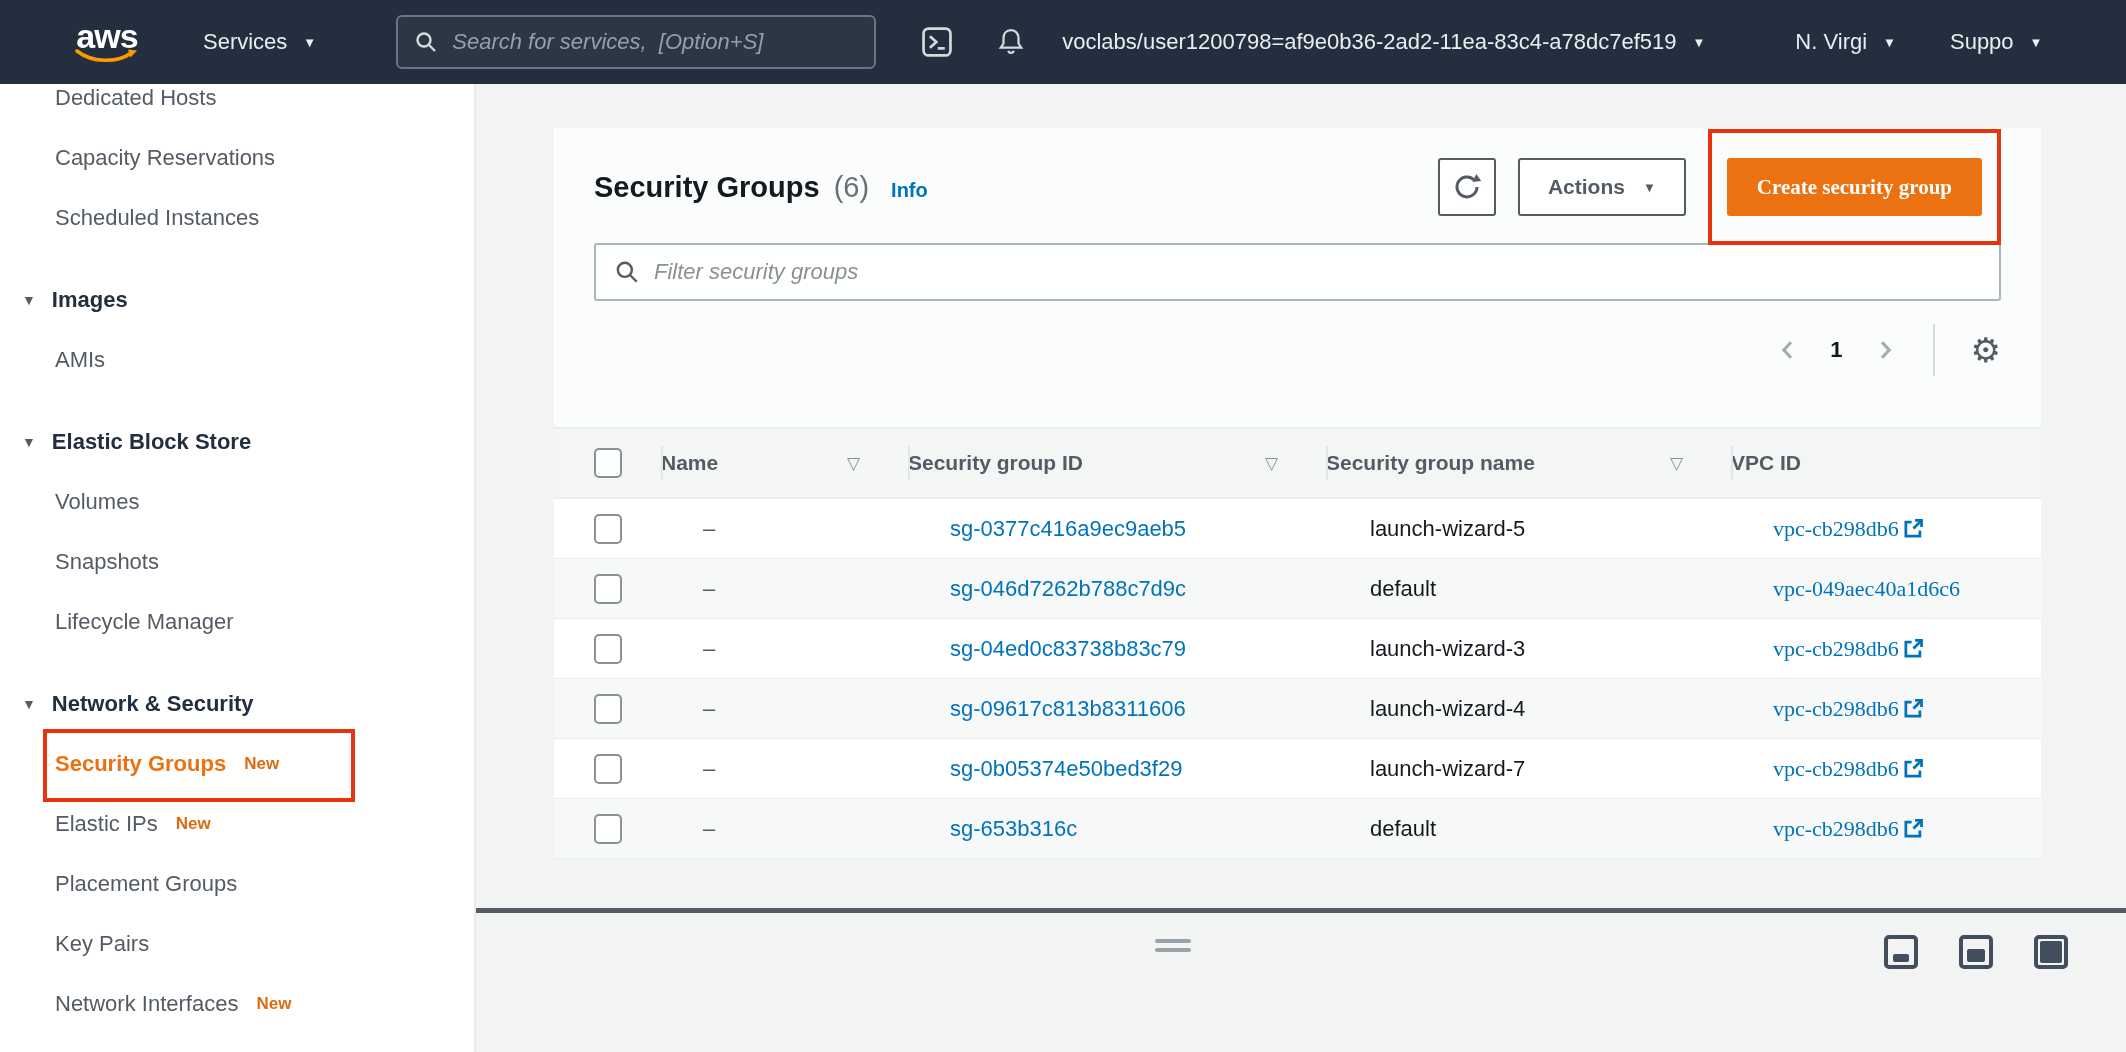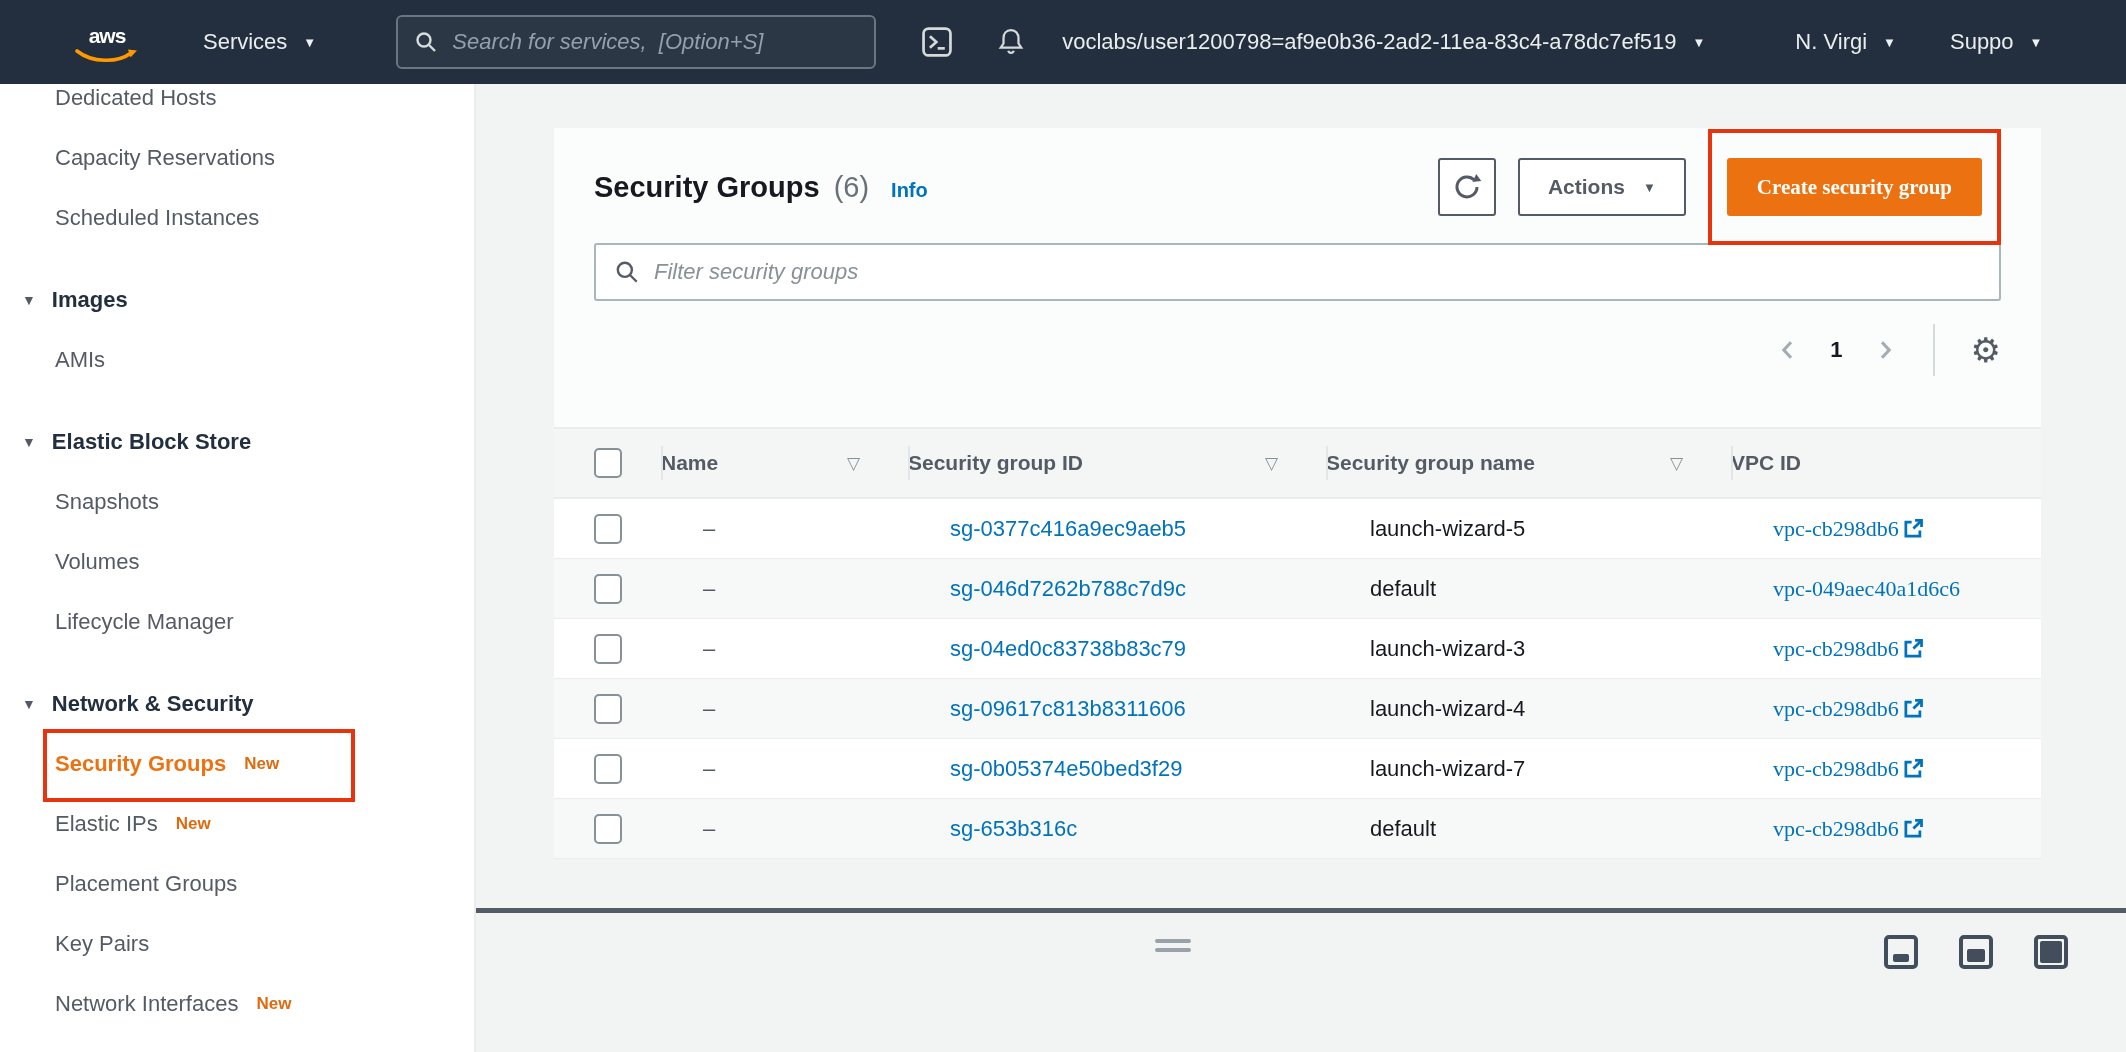--- a/index.html
+++ b/index.html
@@ -2,21 +2,21 @@
 <html><head>
 <meta charset="utf-8">
 <style>
   * { margin:0; padding:0; box-sizing:border-box; }
   html,body { width:2126px; height:1052px; overflow:hidden; }
   body { font-family:"Liberation Sans","DejaVu Sans",sans-serif; background:#f2f3f3; color:#16191f; }
 
   
   .topbar { height:84px; background:#232f3e; display:flex; align-items:center; position:relative; }
   .aws-logo { margin-left:75px; width:64px; position:relative; }
-  .aws-logo .logo-text { color:#ffffff; font-weight:bold; font-size:21px; letter-spacing:-1px; line-height:30px; display:block; text-align:center; }
+  .aws-logo .logo-text { color:#ffffff; font-weight:bold; font-size:34px; letter-spacing:-1px; line-height:30px; display:block; text-align:center; }
   .aws-logo svg { display:block; margin-top:-2px; }
   .tb-services { margin-left:64px; color:#e9edee; font-size:22px; display:flex; align-items:center; gap:16px; cursor:pointer; }
   .caret { font-size:13px; color:#eef1f1; }
   .tb-search { margin-left:80px; width:480px; height:54px; border:2px solid #6b7682; border-radius:6px; background:rgba(255,255,255,0.04); display:flex; align-items:center; padding:0 16px; gap:14px; }
   .tb-search input { flex:1; background:transparent; border:0; outline:none; color:#dfe3e4; font-size:22px; font-family:inherit; }
   .tb-search input::placeholder { color:#95a0ab; font-style:italic; }
   .tb-iconbtn { display:flex; align-items:center; justify-content:center; cursor:pointer; }
   .tb-cloudshell { margin-left:44px; }
   .tb-bell { margin-left:42px; }
   .tb-menu { color:#e9edee; font-size:22px; display:flex; align-items:center; gap:16px; white-space:nowrap; cursor:pointer; }
@@ -163,24 +163,24 @@
           <span class="sb-section-label">Images</span>
         </div>
         <div class="sb-item">
           <span class="sb-label">AMIs</span>
         </div>
         <div class="sb-section">
           <span class="sb-tri">▼</span>
           <span class="sb-section-label">Elastic Block Store</span>
         </div>
         <div class="sb-item">
+          <span class="sb-label">Volumes</span>
+        </div>
+        <div class="sb-item">
           <span class="sb-label">Snapshots</span>
-        </div>
-        <div class="sb-item">
-          <span class="sb-label">Volumes</span>
         </div>
         <div class="sb-item">
           <span class="sb-label">Lifecycle Manager</span>
         </div>
         <div class="sb-section">
           <span class="sb-tri">▼</span>
           <span class="sb-section-label">Network &amp; Security</span>
         </div>
         <div class="sb-item selected">
           <span class="sb-label">Security Groups</span>

